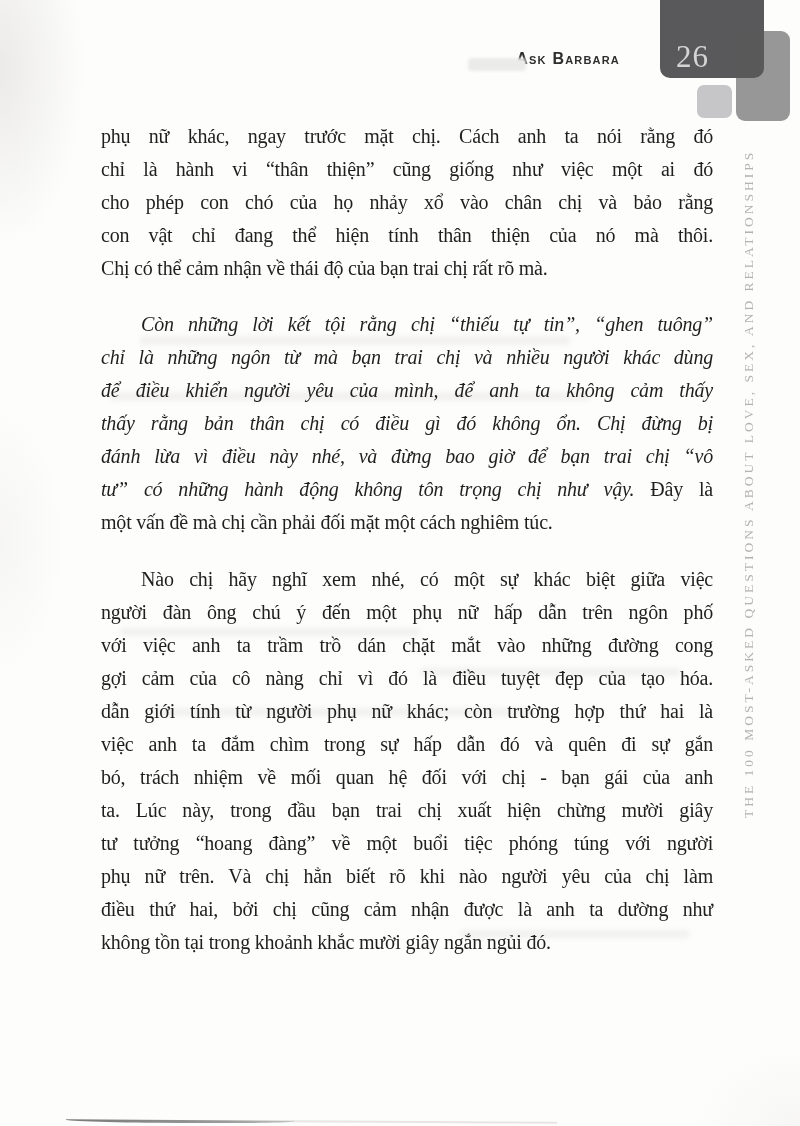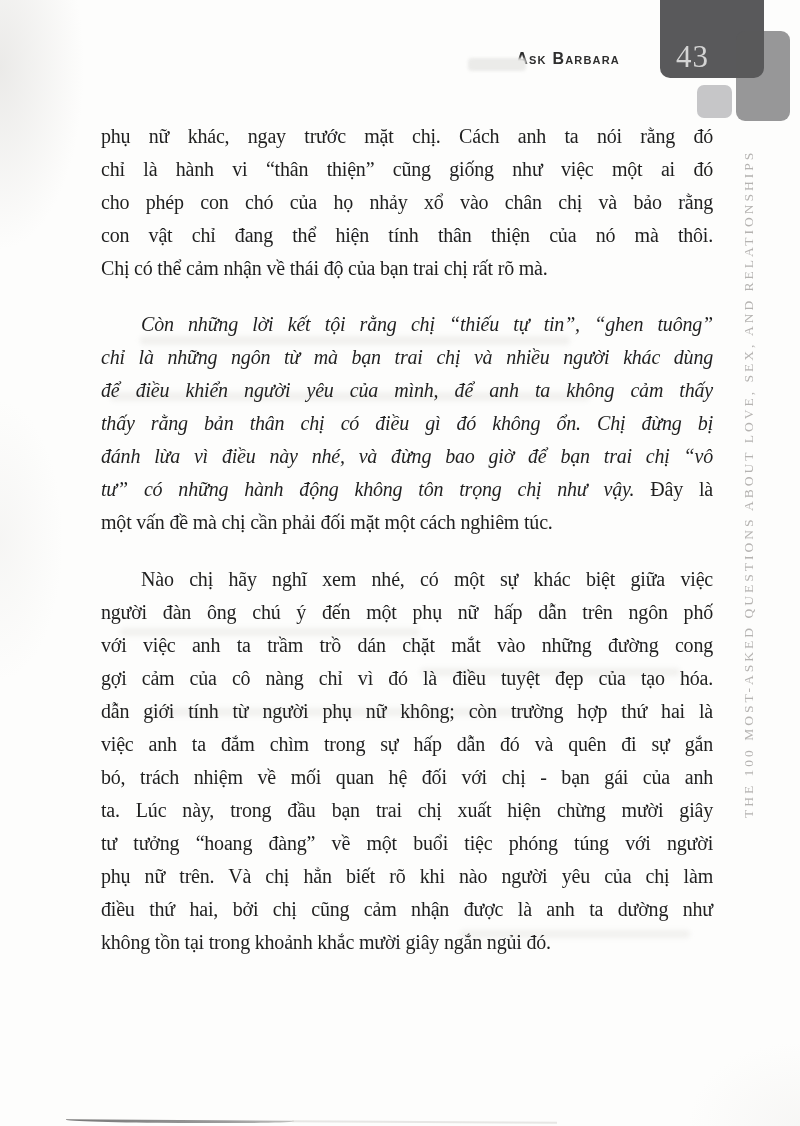--- a/index.html
+++ b/index.html
@@ -76,21 +76,21 @@
   <div class="bleed b1"></div>
   <div class="bleed b2"></div>
   <div class="bleed b3"></div>
   <div class="bleed b4"></div>
   <div class="bleed b5"></div>
   <div class="bleed b6"></div>
 
   <div class="sq sq-dark"></div>
   <div class="sq sq-med"></div>
   <div class="sq sq-light"></div>
-  <div class="pagenum">43</div>
+  <div class="pagenum">26</div>
 
   <div class="running-title">Ask Barbara</div>
   <div class="smudge"></div>
 
   <div class="side-title">THE 100 MOST-ASKED QUESTIONS ABOUT LOVE, SEX, AND RELATIONSHIPS</div>
 
   <div class="text-block">
 
     <div class="para p0">
       <div class="line">phụ nữ khác, ngay trước mặt chị. Cách anh ta nói rằng đó</div>
@@ -108,21 +108,21 @@
       <div class="line"><span class="seg-i">đánh lừa vì điều này nhé, và đừng bao giờ để bạn trai chị “vô</span><span class="seg-r"></span></div>
       <div class="line"><span class="seg-i">tư” có những hành động không tôn trọng chị như vậy. </span><span class="seg-r">Đây là</span></div>
       <div class="line last"><span class="seg-i"></span><span class="seg-r">một vấn đề mà chị cần phải đối mặt một cách nghiêm túc.</span></div>
     </div>
 
     <div class="para p2 indent">
       <div class="line">Nào chị hãy nghĩ xem nhé, có một sự khác biệt giữa việc</div>
       <div class="line">người đàn ông chú ý đến một phụ nữ hấp dẫn trên ngôn phố</div>
       <div class="line">với việc anh ta trầm trồ dán chặt mắt vào những đường cong</div>
       <div class="line">gợi cảm của cô nàng chỉ vì đó là điều tuyệt đẹp của tạo hóa.</div>
-      <div class="line">dẫn giới tính từ người phụ nữ không; còn trường hợp thứ hai là</div>
+      <div class="line">dẫn giới tính từ người phụ nữ khác; còn trường hợp thứ hai là</div>
       <div class="line">việc anh ta đắm chìm trong sự hấp dẫn đó và quên đi sự gắn</div>
       <div class="line">bó, trách nhiệm về mối quan hệ đối với chị - bạn gái của anh</div>
       <div class="line">ta. Lúc này, trong đầu bạn trai chị xuất hiện chừng mười giây</div>
       <div class="line">tư tưởng “hoang đàng” về một buổi tiệc phóng túng với người</div>
       <div class="line">phụ nữ trên. Và chị hẳn biết rõ khi nào người yêu của chị làm</div>
       <div class="line">điều thứ hai, bởi chị cũng cảm nhận được là anh ta dường như</div>
       <div class="line last">không tồn tại trong khoảnh khắc mười giây ngắn ngủi đó.</div>
     </div>
 
   </div>

